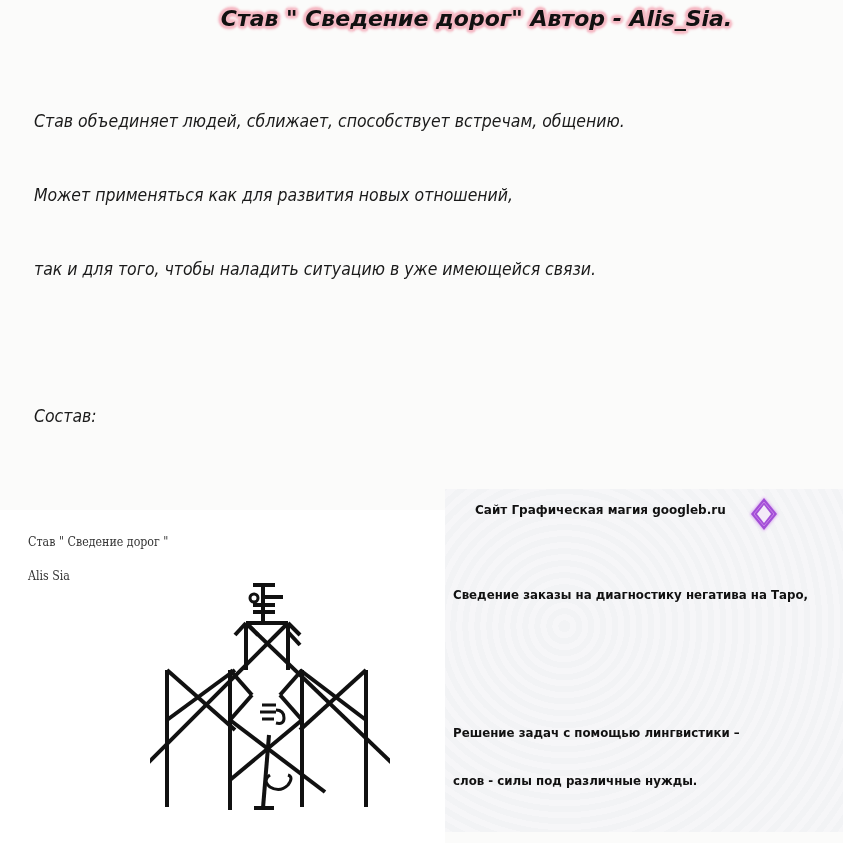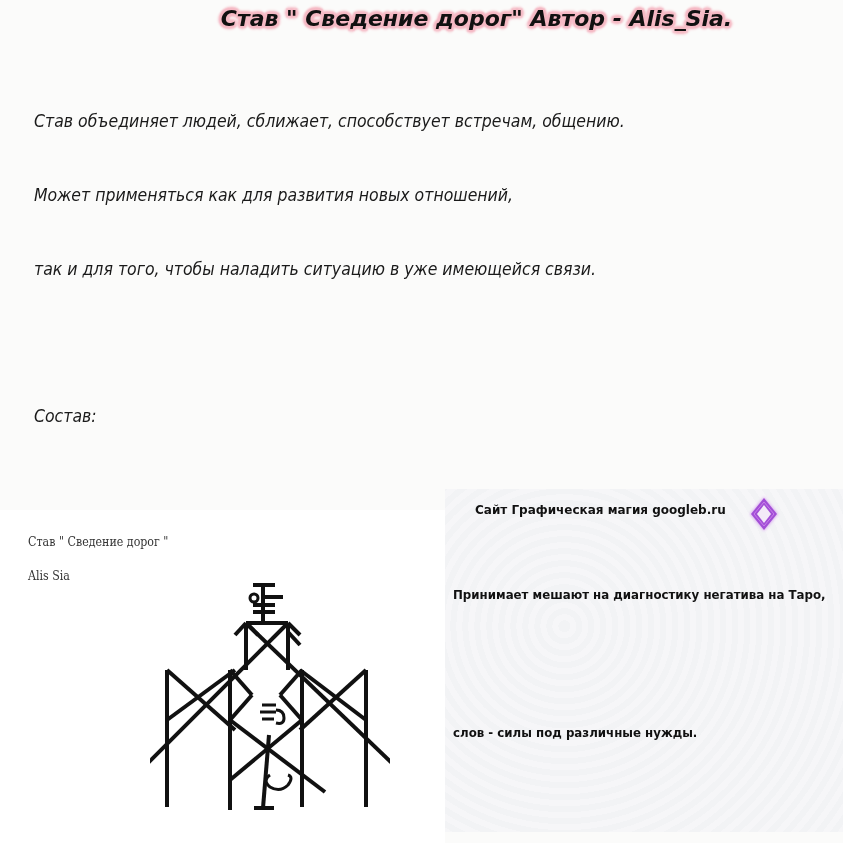--- a/index.html
+++ b/index.html
@@ -104,23 +104,24 @@
       <filter id="glow">
           <feGaussianBlur stdDeviation="1.6"></feGaussianBlur>
         </filter>
     </defs>
     <polygon points="17,3 31,20 17,37 3,20" fill="#d9a6f0" filter="url(#glow)"></polygon>
     <polygon points="17,4 30,20 17,36 4,20" fill="#a24fd6"></polygon>
     <polygon points="17,11 24,20 17,29 10,20" fill="#f3eaf8"></polygon>
     <polygon points="17,8 27,20 17,32 7,20" fill="none" stroke="#c87fe9" stroke-width="1"></polygon>
   </svg>
   <div class="ad-lines">
-    <div>Принимает мешают на диагностику негатива на Таро,</div>
+    <div>Сведение заказы на диагностику негатива на Таро,</div>
     <div class="gap"></div>
     <div class="gap"></div>
+    <div>Решение задач с помощью лингвистики –</div>
     <div>слов - силы под различные нужды.</div>
     
     
     
     
     
     
     
     
     

